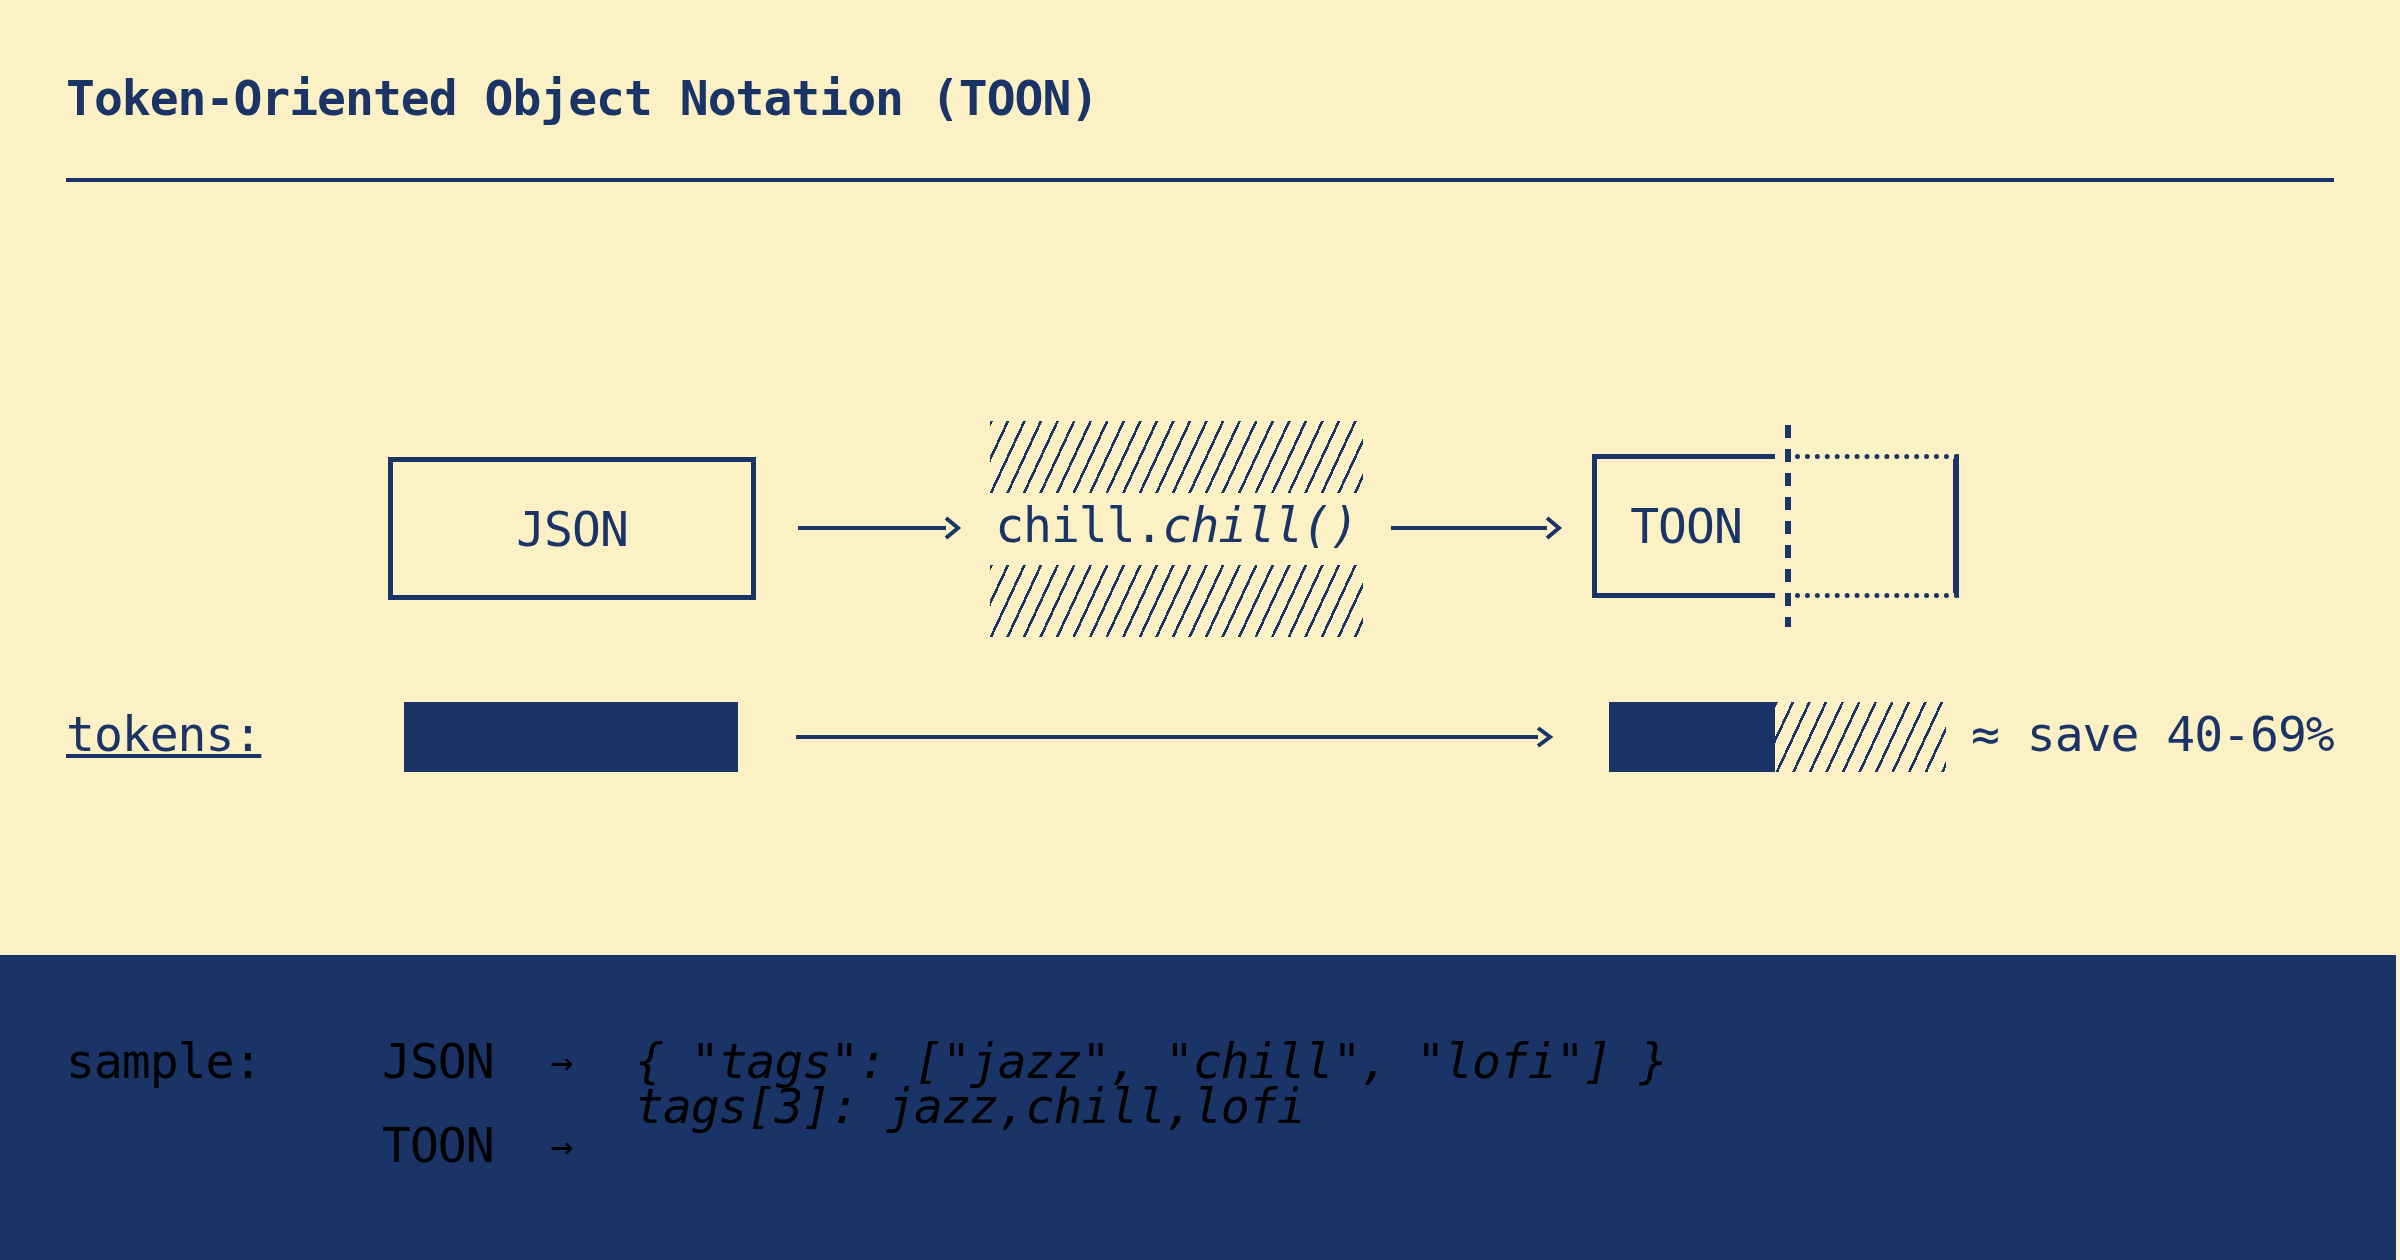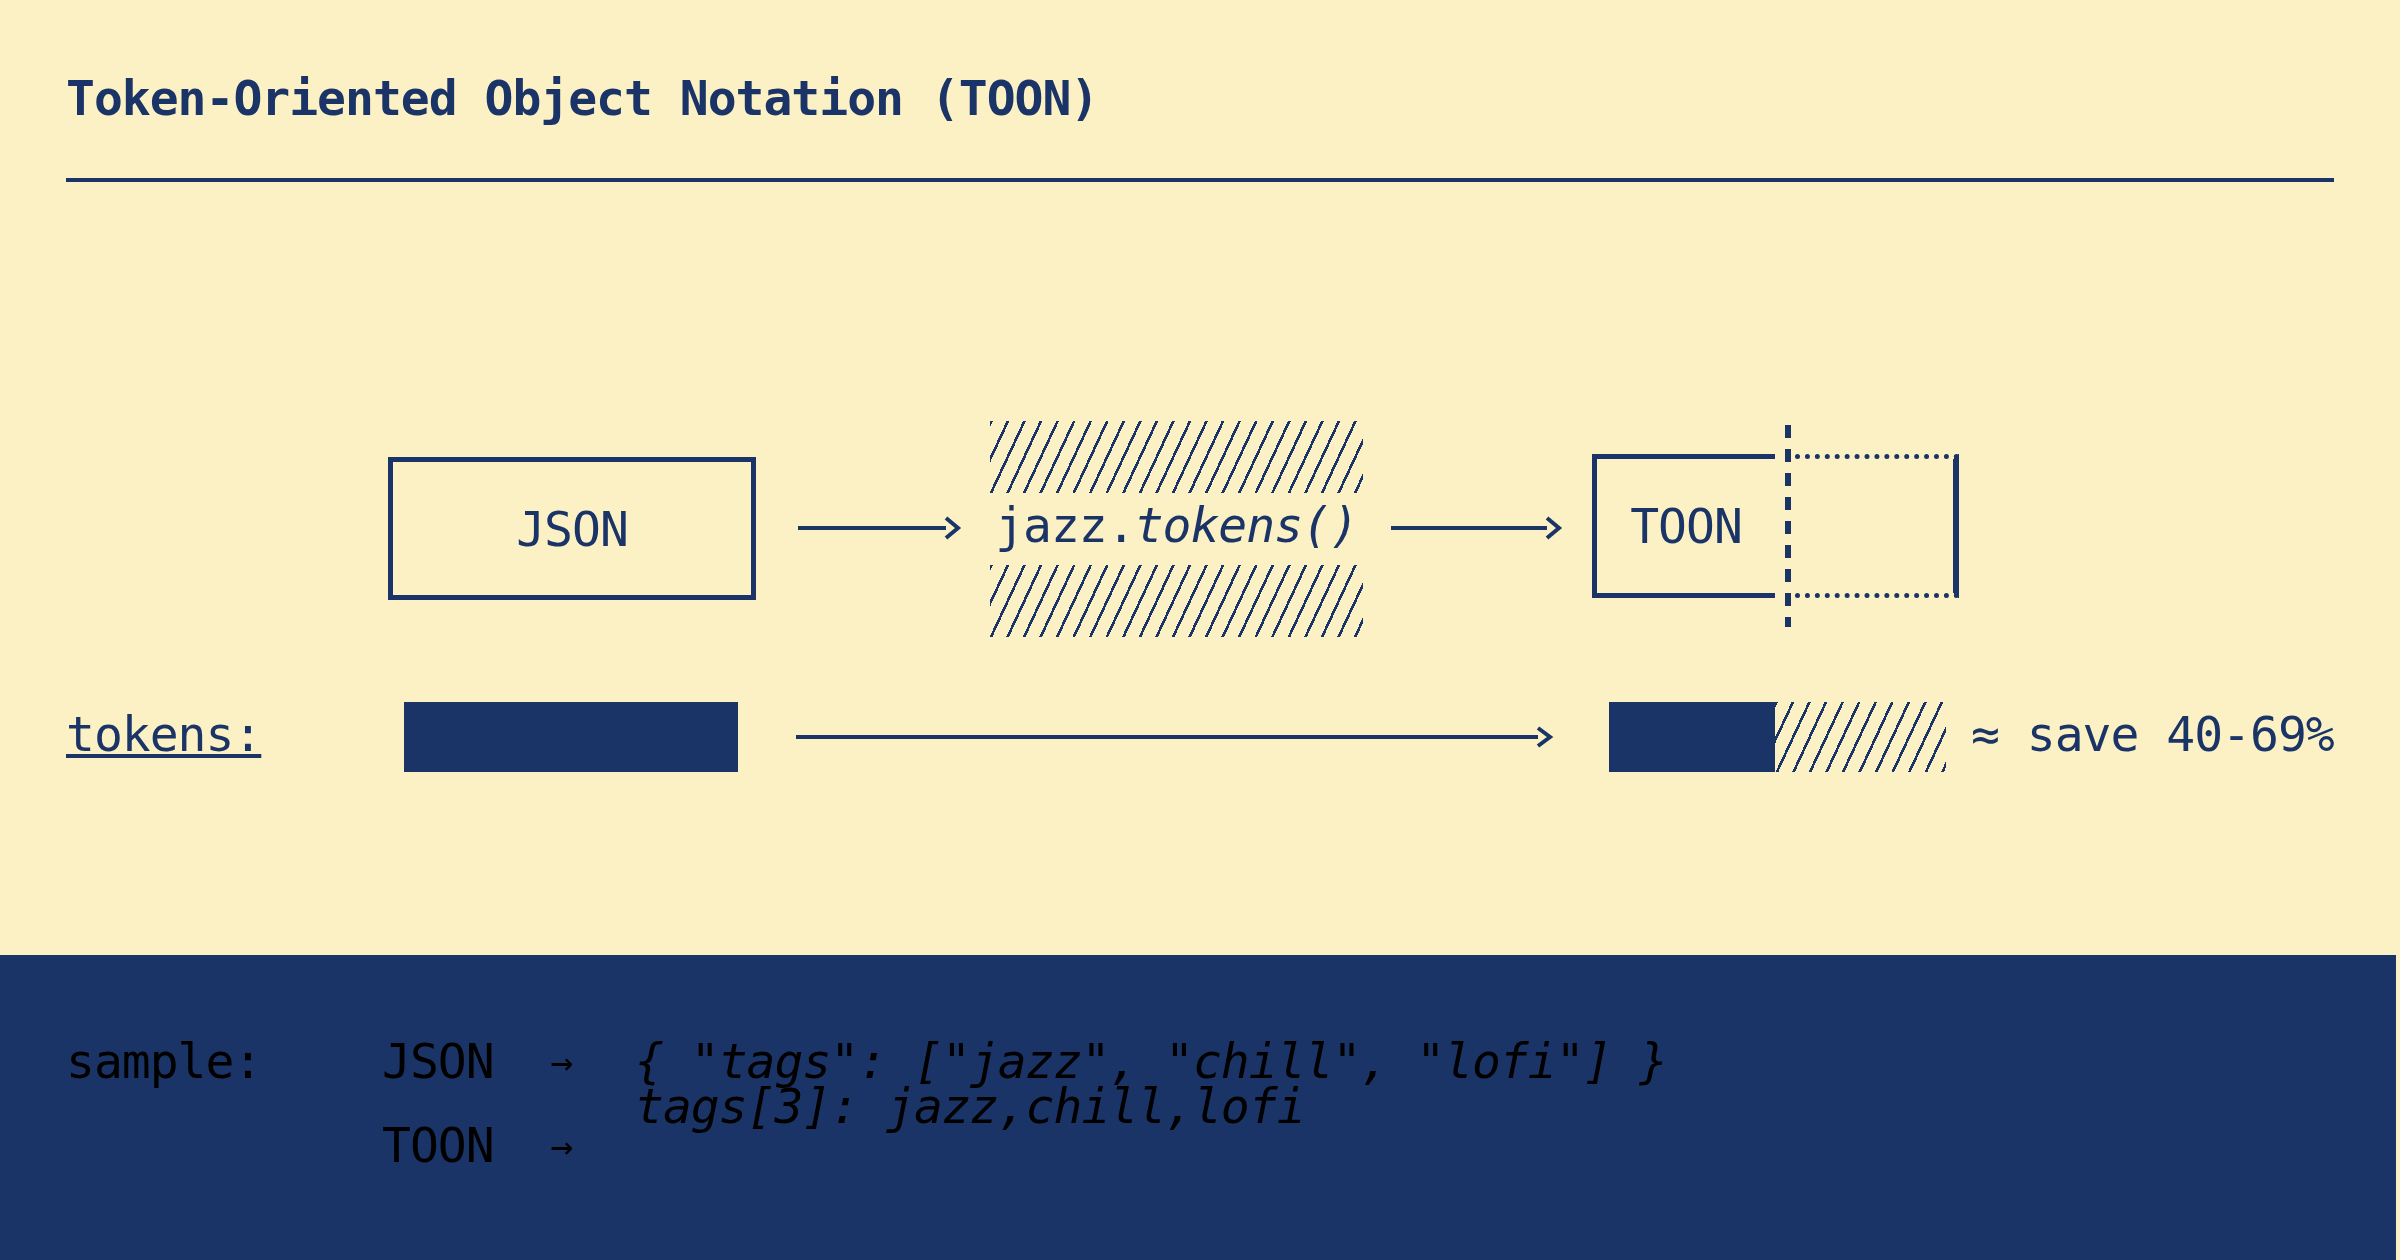--- a/index.html
+++ b/index.html
@@ -119,21 +119,21 @@
   <div class="abs flow-box json-box">
     <span>JSON</span>
   </div>
 
   <svg class="abs arrow-svg" style="left:796px; top:508px;" width="170" height="40" viewBox="0 0 170 40">
     <line x1="2" y1="20" x2="150" y2="20" stroke="#1B3467" stroke-width="4"></line>
     <polyline points="150,10 162,20 150,30" fill="none" stroke="#1B3467" stroke-width="4"></polyline>
   </svg>
 
   <div class="abs hatch hatch-top"></div>
-  <div class="abs encode-label"><span>jazz.</span><span class="it">tokens()</span></div>
+  <div class="abs encode-label"><span>chill.</span><span class="it">chill()</span></div>
   <div class="abs hatch hatch-bottom"></div>
 
   <svg class="abs arrow-svg" style="left:1389px; top:508px;" width="178" height="40" viewBox="0 0 178 40">
     <line x1="2" y1="20" x2="158" y2="20" stroke="#1B3467" stroke-width="4"></line>
     <polyline points="158,10 170,20 158,30" fill="none" stroke="#1B3467" stroke-width="4"></polyline>
   </svg>
 
   <div class="abs flow-box toon-box">
     <span>TOON</span>
   </div>

